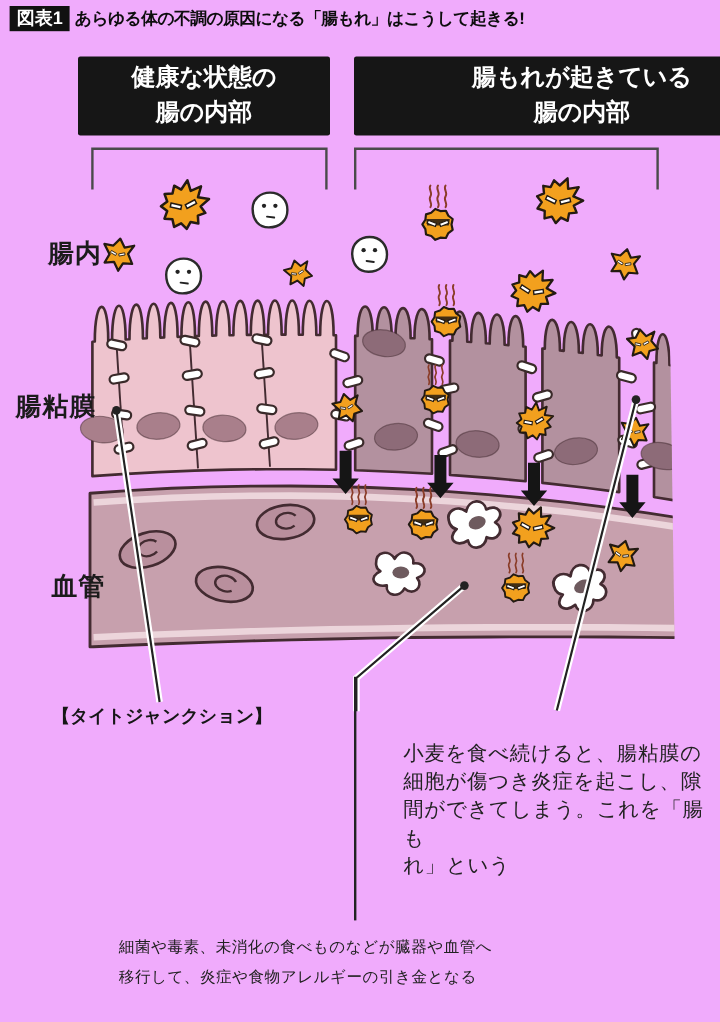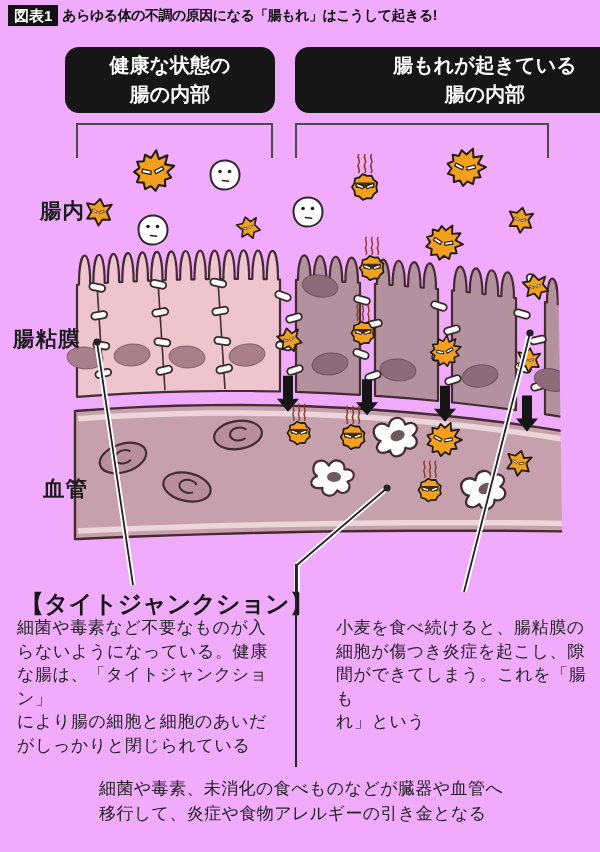--- a/index.html
+++ b/index.html
@@ -1,33 +1,33 @@
 <!DOCTYPE html>
 <html><head>
 <meta charset="utf-8">
 <style>
   html,body{margin:0;padding:0;background:#fff;}
   #stage{position:relative;width:600px;height:852px;background:#f0abfc;overflow:hidden;
          font-family:"Liberation Sans",sans-serif;color:#1a1a1a;}
   .titlebar{position:absolute;left:8px;top:5px;display:flex;align-items:center;}
   .badge{background:#111;color:#fff;font-size:15px;font-weight:bold;padding:3px 6px;line-height:1;}
   .maintitle{font-size:14px;font-weight:800;color:#0d0d0d;margin-left:4px;letter-spacing:-0.5px;white-space:nowrap;}
-  .panelbox{position:absolute;top:47px;background:#161616;color:#fff;border-radius:14px;
+  .panelbox{position:absolute;top:47px;background:#161616;color:#fff;border-radius:2px;
             display:flex;flex-direction:column;align-items:center;justify-content:center;
             font-weight:bold;font-size:20px;line-height:29px;text-align:center;}
   #panel-healthy{left:65px;width:210px;height:66px;}
   #panel-leaky{left:295px;width:292px;height:66px;padding-left:44px;}
   #gut-svg{position:absolute;left:0;top:118px;}
-  .ann-title{position:absolute;font-size:24px;font-weight:800;text-align:center;color:#161616;white-space:nowrap;}
+  .ann-title{position:absolute;font-size:15px;font-weight:800;text-align:center;color:#161616;white-space:nowrap;}
   .ann-body{position:absolute;font-size:17px;line-height:23.5px;letter-spacing:0.6px;color:#222;white-space:pre-line;}
   #tj-title{left:20px;top:588px;width:230px;}
   #tj-body{left:17px;top:616px;width:268px;}
   #lg-title{left:336px;top:588px;width:258px;}
   #lg-body{left:336px;top:616px;width:268px;}
-  #bottom-note{left:99px;top:776px;width:440px;font-size:17px;line-height:25px;letter-spacing:0.4px;
+  #bottom-note{left:99px;top:776px;width:440px;font-size:13px;line-height:25px;letter-spacing:0.4px;
                color:#222;position:absolute;white-space:pre-line;}
   #connector-line{position:absolute;left:295px;top:564px;width:2px;height:203px;background:#222;}
 </style>
 </head>
 <body>
 
 <div id="stage">
 
   <div class="titlebar">
     <span class="badge">図表1</span>
@@ -270,25 +270,20 @@
       <circle cx="97" cy="224" r="3.6" fill="#222"></circle>
       <path d="M530,215 L464,474" fill="none" stroke="#fff" stroke-width="5.5"></path>
       <path d="M530,215 L464,474" fill="none" stroke="#222" stroke-width="1.8"></path>
       <circle cx="530" cy="215" r="3.6" fill="#222"></circle>
       <path d="M387,370 L297,447 L297,475" fill="none" stroke="#fff" stroke-width="5.5"></path>
       <path d="M387,370 L297,447 L297,475" fill="none" stroke="#222" stroke-width="1.8"></path>
       <circle cx="387" cy="370" r="3.6" fill="#222"></circle>
     </svg>
 
   <div class="ann-title" id="tj-title">【タイトジャンクション】</div>
-  <div class="ann-body" id="tj-body">細菌や毒素など不要なものが入
-らないようになっている。健康
-な腸は、「タイトジャンクション」
-により腸の細胞と細胞のあいだ
-がしっかりと閉じられている</div>
 
   <div class="ann-body" id="lg-body">小麦を食べ続けると、腸粘膜の
 細胞が傷つき炎症を起こし、隙
 間ができてしまう。これを「腸も
 れ」という</div>
 
   <div id="connector-line"></div>
 
   <div id="bottom-note">細菌や毒素、未消化の食べものなどが臓器や血管へ
 移行して、炎症や食物アレルギーの引き金となる</div>

